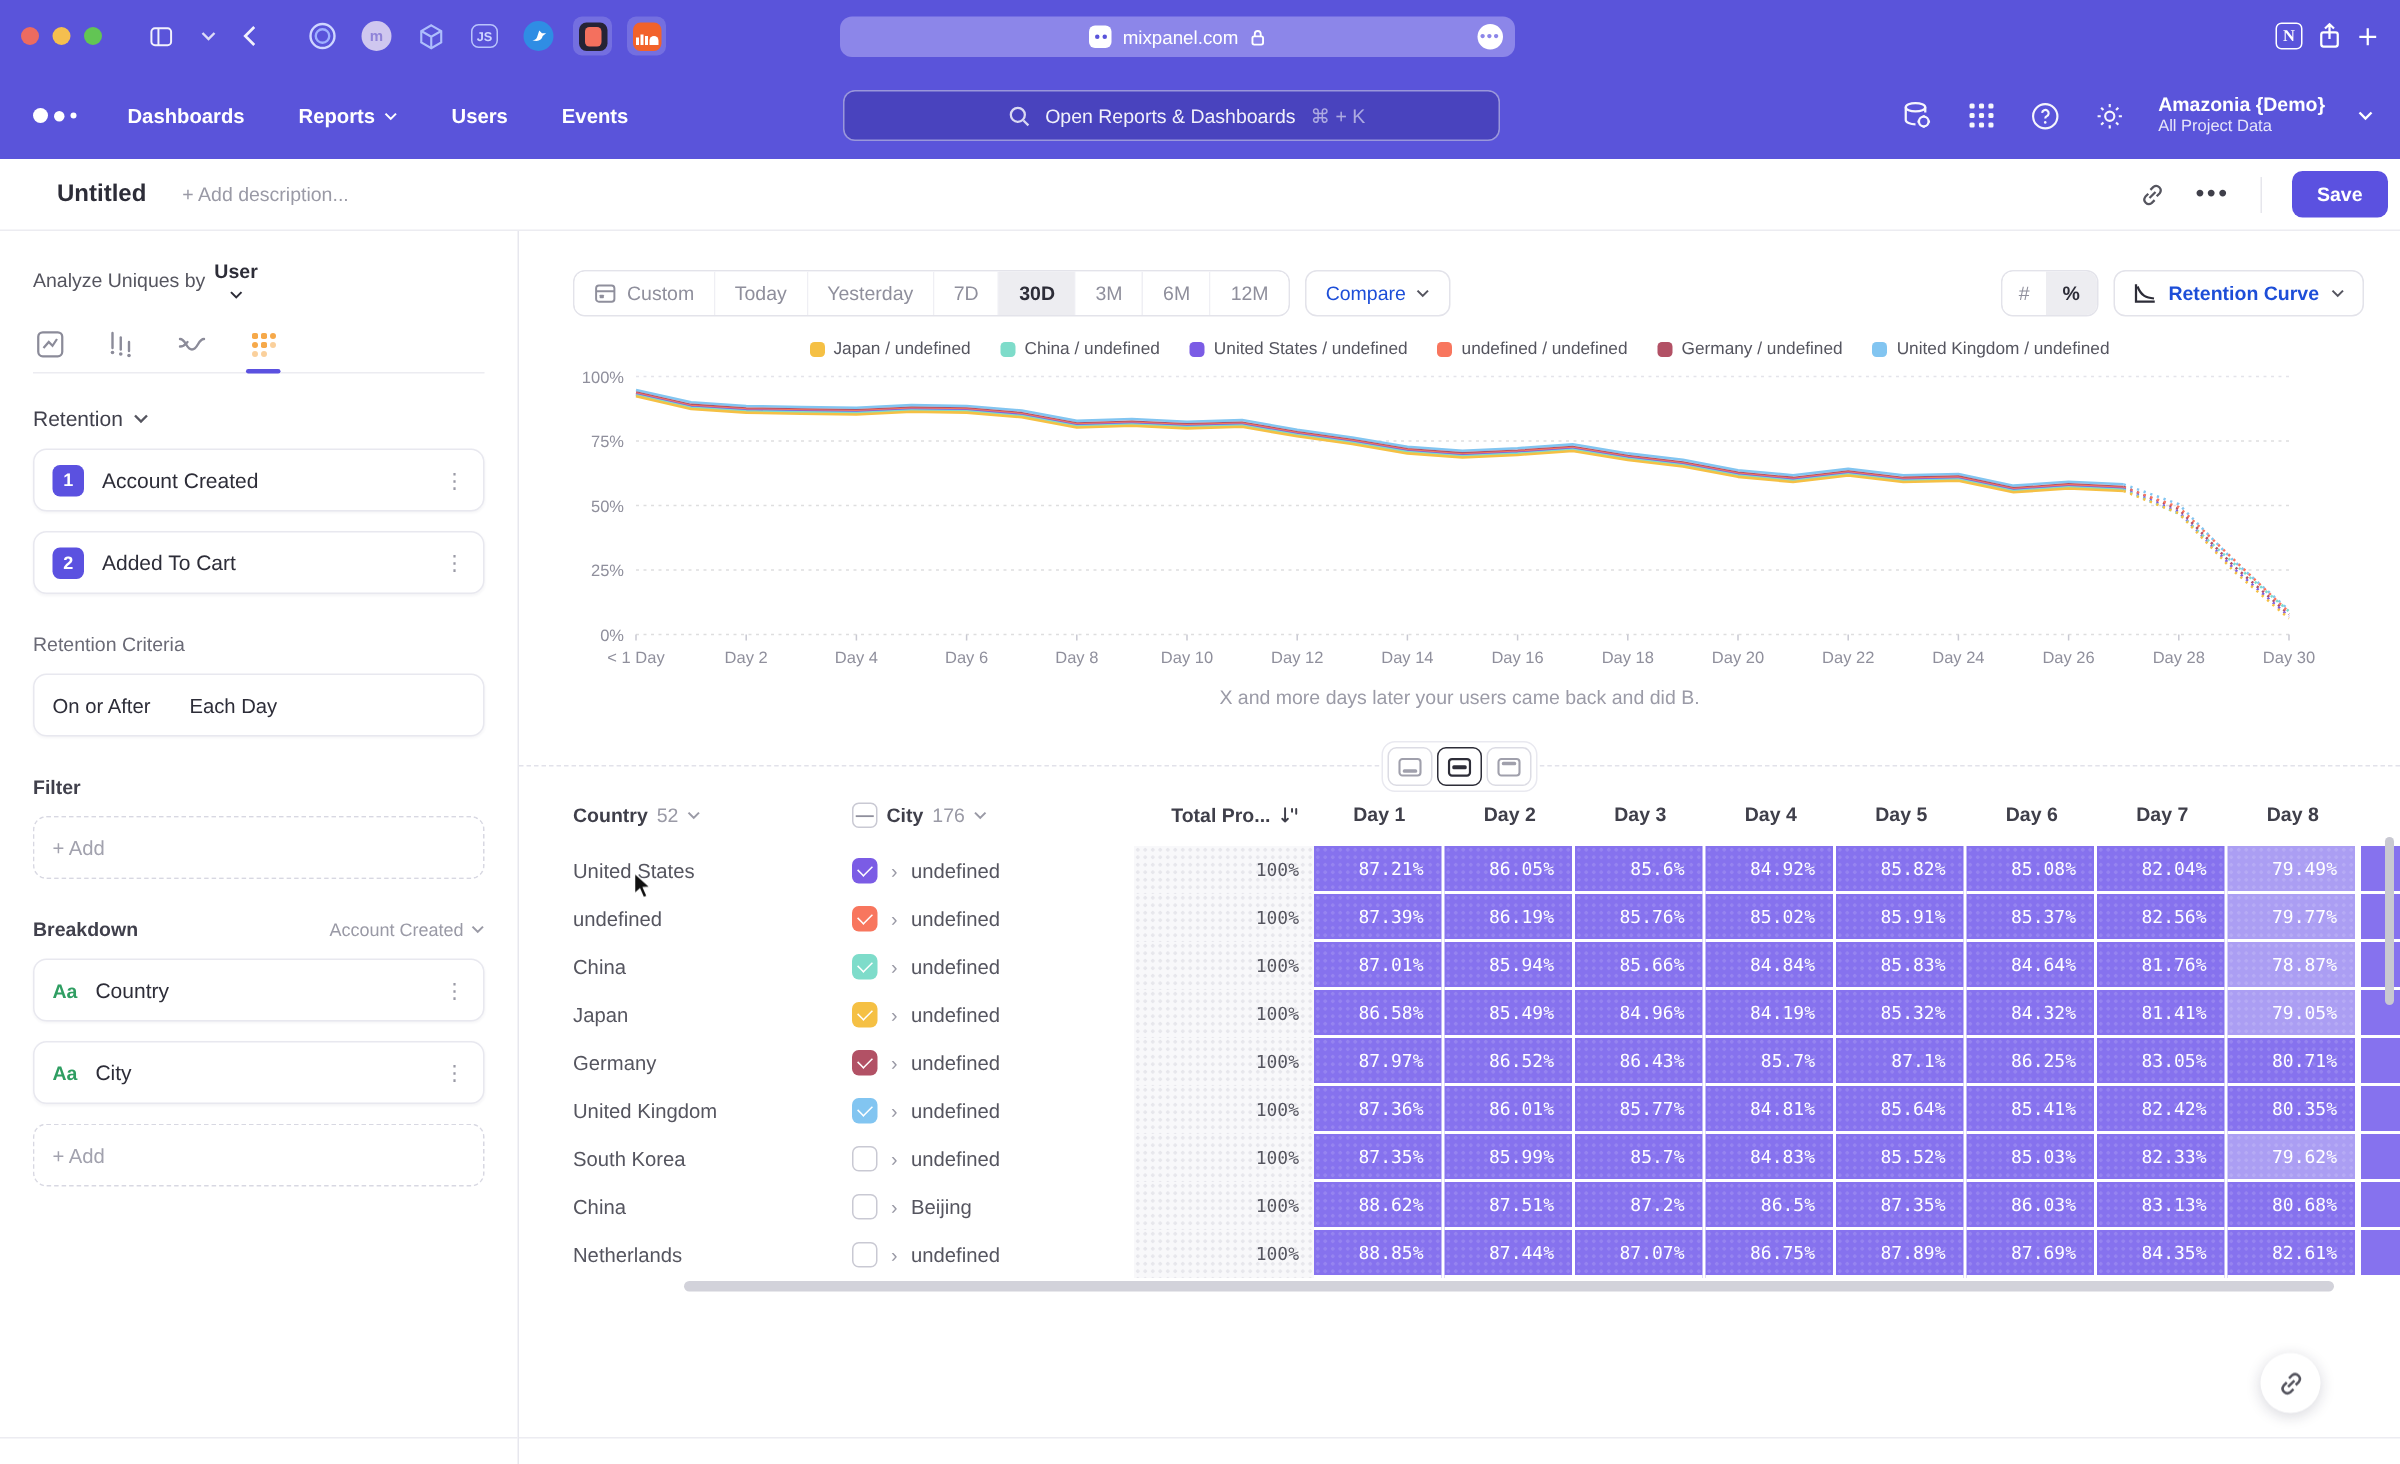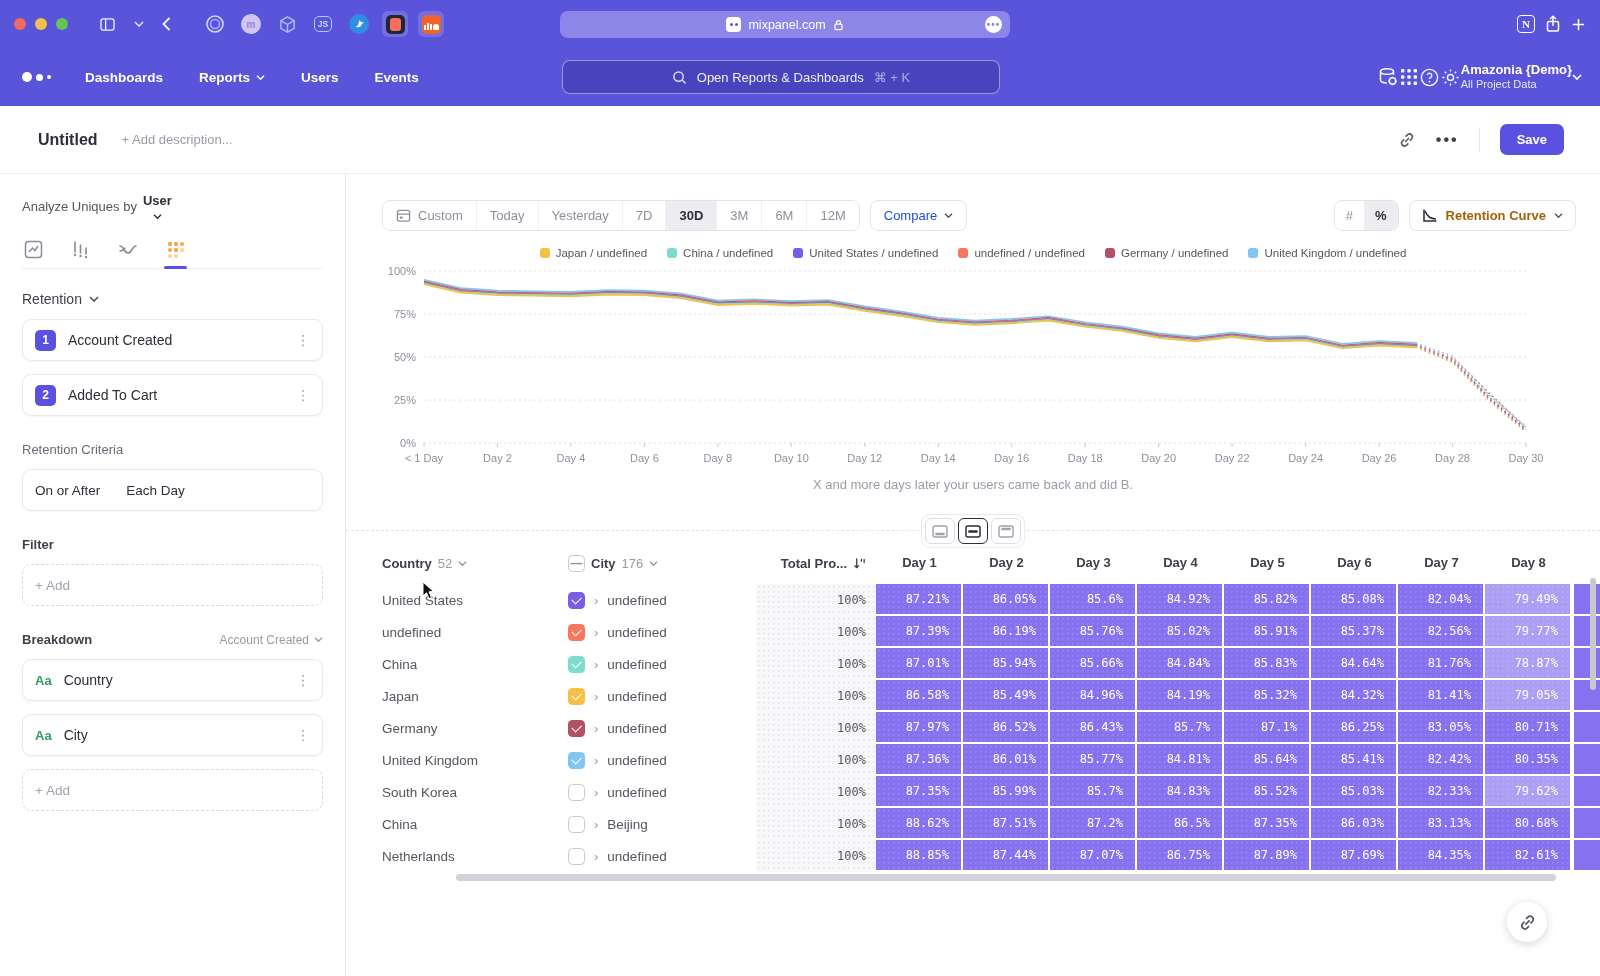--- a/index.html
+++ b/index.html
@@ -19,28 +19,28 @@
   .url-more { position:absolute; right:8px; width:17px; height:17px; border-radius:50%; background:#fff; color:#8c86e9; font-size:10px; display:flex; align-items:center; justify-content:center; letter-spacing:1px; font-weight:bold; }
   .chrome-right { position:absolute; right:14px; display:flex; align-items:center; gap:10px; color:#fff; }
 
   
   .nav-bar { height:58px; background:#5a54da; display:flex; align-items:center; padding:0 22px; position:relative; color:#fff; }
   .mx-logo { display:flex; align-items:center; gap:4px; margin-right:34px; }
   .mx-logo i { background:#fff; border-radius:50%; display:block; }
   .nav-item { font-size:13.5px; font-weight:600; color:#fff; margin-right:36px; display:flex; align-items:center; gap:6px; cursor:default; }
   .nav-search { position:absolute; left:562px; top:12px; width:438px; height:34px; background:rgba(30,24,120,.28); border:1px solid rgba(255,255,255,.45); border-radius:8px; display:flex; align-items:center; justify-content:center; gap:10px; font-size:13px; color:rgba(255,255,255,.92);padding-left:20px; }
   .nav-search .kbd { color:rgba(255,255,255,.55); }
-  .nav-right { position:absolute; right:18px; display:flex; align-items:center; }
+  .nav-right { position:absolute; right:18px; display:flex; align-items:center; gap:22px; }
   .nav-ic { color:#fff; opacity:.95; }
   .project { text-align:left; line-height:1.25; }
   .project .p1 { font-size:13px; font-weight:700; }
   .project .p2 { font-size:11px; opacity:.85; }
 
   
-  .report-header { height:68px; background:#fff; border-bottom:1px solid #ececf1; display:flex; align-items:center; padding:0 36px 0 38px; }
+  .report-header { height:48px; background:#fff; border-bottom:1px solid #ececf1; display:flex; align-items:center; padding:0 8px 0 38px; }
   .rh-title { font-size:16px; font-weight:600; color:#2d2d38; margin-right:24px; }
   .rh-desc { font-size:13px; color:#9a9aa6; }
   .rh-right { margin-left:auto; display:flex; align-items:center; gap:20px; color:#55555f; }
   .rh-divider { width:1px; height:24px; background:#e6e6ec; }
   .save-btn { background:#5b51e0; color:#fff; border:none; font-size:13px; font-weight:600; padding:8px 17px; border-radius:7px; font-family:inherit; }
 
   
   .content { display:flex; height:868px; }
   .sidebar { width:346px; border-right:1px solid #e7e7ee; display:flex; flex-direction:column; }
   .sb-scroll { flex:1; padding:0 22px; overflow:hidden; }
@@ -67,21 +67,21 @@
   .tb-row { display:flex; align-items:center; padding:26px 24px 0 36px; }
   .seg-group { display:flex; border:1px solid #e3e3ea; border-radius:8px; overflow:hidden; background:#fff; }
   .range-btn { display:flex; align-items:center; gap:7px; border:none; background:#fff; font-family:inherit; font-size:13px; color:#8f8f9c; padding:7px 13px; border-right:1px solid #efeff4; }
   .range-btn:last-child { border-right:none; }
   .range-btn.active { background:#ededf1; color:#2d2d38; font-weight:700; }
   .compare-btn { margin-left:10px; border:1px solid #e3e3ea; background:#fff; border-radius:8px; font-family:inherit; font-size:13px; color:#1d4ed8; padding:7px 13px; display:flex; align-items:center; gap:7px; }
   .tb-right { margin-left:auto; display:flex; align-items:center; gap:10px; }
   .unit-group { display:flex; border:1px solid #e3e3ea; border-radius:8px; overflow:hidden; }
   .unit-btn { border:none; background:#fff; font-family:inherit; font-size:13px; color:#8f8f9c; padding:7px 11px; }
   .unit-btn.active { background:#ededf1; color:#2d2d38; font-weight:600; }
-  .charttype-btn { border:1px solid #e3e3ea; background:#fff; border-radius:8px; font-family:inherit; font-size:13px; color:#a16207; font-weight:600; padding:7px 12px; display:flex; align-items:center; gap:8px; }
+  .charttype-btn { border:1px solid #e3e3ea; background:#fff; border-radius:8px; font-family:inherit; font-size:13px; color:#1d4ed8; font-weight:600; padding:7px 12px; display:flex; align-items:center; gap:8px; }
 
   
   .legend { display:flex; justify-content:center; gap:20px; margin:16px 0 2px; }
   .legend-item { display:flex; align-items:center; gap:6px; font-size:11.5px; color:#55555f; }
   .legend-item i { width:10px; height:10px; border-radius:3px; display:block; }
   .chart-wrap { padding:0 24px 0 36px; }
   .chart-caption { text-align:center; font-size:13px; color:#9b9ba7; margin-top:8px; }
 
   
   .view-divider { position:relative; margin-top:22px; height:34px; }

